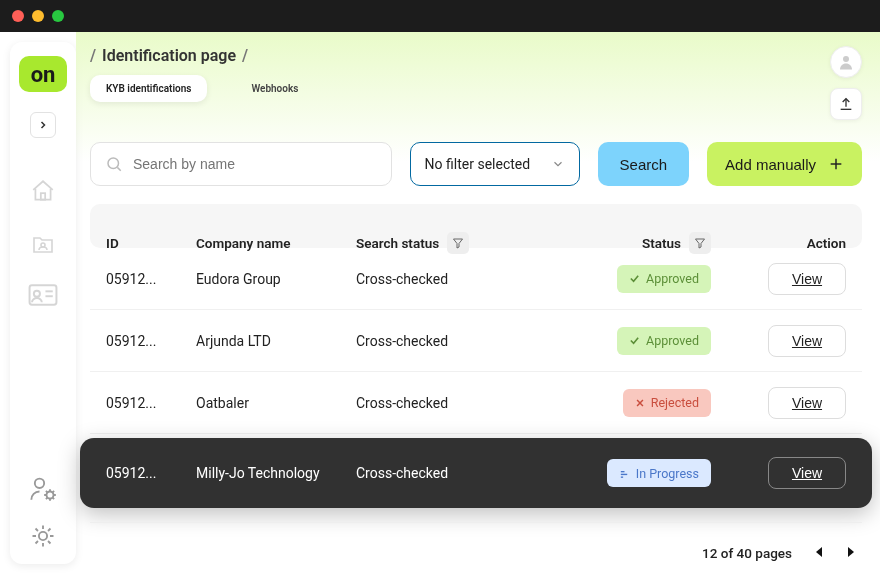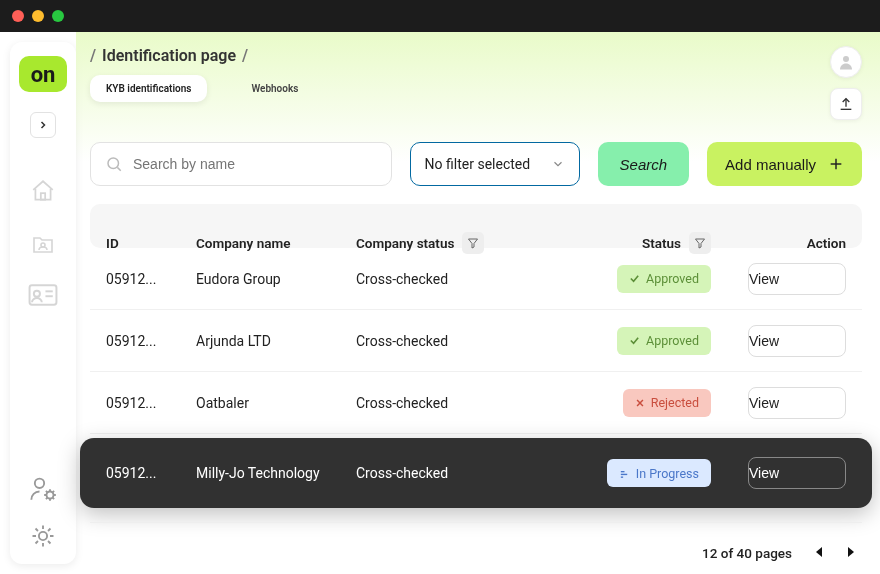--- a/index.html
+++ b/index.html
@@ -127,21 +127,21 @@
       border: 1px solid #0369a1; border-radius: 10px;
       display: flex; align-items: center; justify-content: space-between;
       padding: 0 14px; background: #fff; cursor: pointer;
       font-size: 14px;
     }
     .btn {
       height: 44px; padding: 0 22px;
       border-radius: 10px; display: flex; align-items: center; justify-content: center;
       font-weight: 400; font-size: 15px; cursor: pointer; gap: 12px; border: none;
     }
-    .btn-search { background: #86efac; color: #1a1a1a; font-weight: 500; font-style: italic; }
+    .btn-search { background: #7dd3fc; color: #1a1a1a; font-weight: 500; }
     .btn-add { background: #c9f261; color: #1a1a1a; padding: 0 18px; }
 
     
     .table-wrap { margin-top: 18px; }
     .thead {
       display: grid;
       grid-template-columns: 90px 160px 200px 175px 115px;
       align-items: center;
       background: #f6f6f6;
       border-radius: 10px;
@@ -181,23 +181,23 @@
       display: inline-flex; align-items: center; gap: 6px;
       height: 28px; padding: 0 12px; border-radius: 6px;
       font-size: 12.5px;
     }
     .status-approved { background: #d5f4b8; color: #5c8f38; }
     .status-rejected { background: #f9c8bf; color: #c94e3e; }
     .status-inprogress { background: #dbe9ff; color: #4a77c9; }
     .view-btn {
       border: 1px solid #ddd; border-radius: 8px;
       background: #fff; color: #222;
-      height: 32px; width: 98px;
-      display: flex; align-items: center; justify-content: flex-start;
-      font-size: 14px; cursor: pointer;
+      height: 32px; width: 78px;
+      display: flex; align-items: center; justify-content: center;
+      font-size: 14px; cursor: pointer; text-decoration: underline;
     }
     .trow.highlight .view-btn {
       background: transparent; color: #fff; border: 1px solid #888;
     }
 
     
     .pagination {
       display: flex; justify-content: flex-end; align-items: center;
       gap: 22px; margin-top: 22px; padding-right: 6px;
       font-size: 13.5px; color: #222; font-weight: 500;
@@ -322,21 +322,21 @@
 
     <div class="table-wrap">
       <div class="thead">
         <div class="th">
             <span>ID</span>
           </div>
         <div class="th">
             <span>Company name</span>
           </div>
         <div class="th">
-          <span>Company status</span>
+          <span>Search status</span>
           <span class="filter-icon-box">
             <svg width="12" height="12" viewBox="0 0 24 24" fill="none" stroke="#666" stroke-width="2">
                 <polygon points="3 4 21 4 14 13 14 20 10 22 10 13 3 4"></polygon>
               </svg>
           </span>
         </div>
         <div class="th status">
           <span>Status</span>
           <span class="filter-icon-box">
             <svg width="12" height="12" viewBox="0 0 24 24" fill="none" stroke="#666" stroke-width="2">

